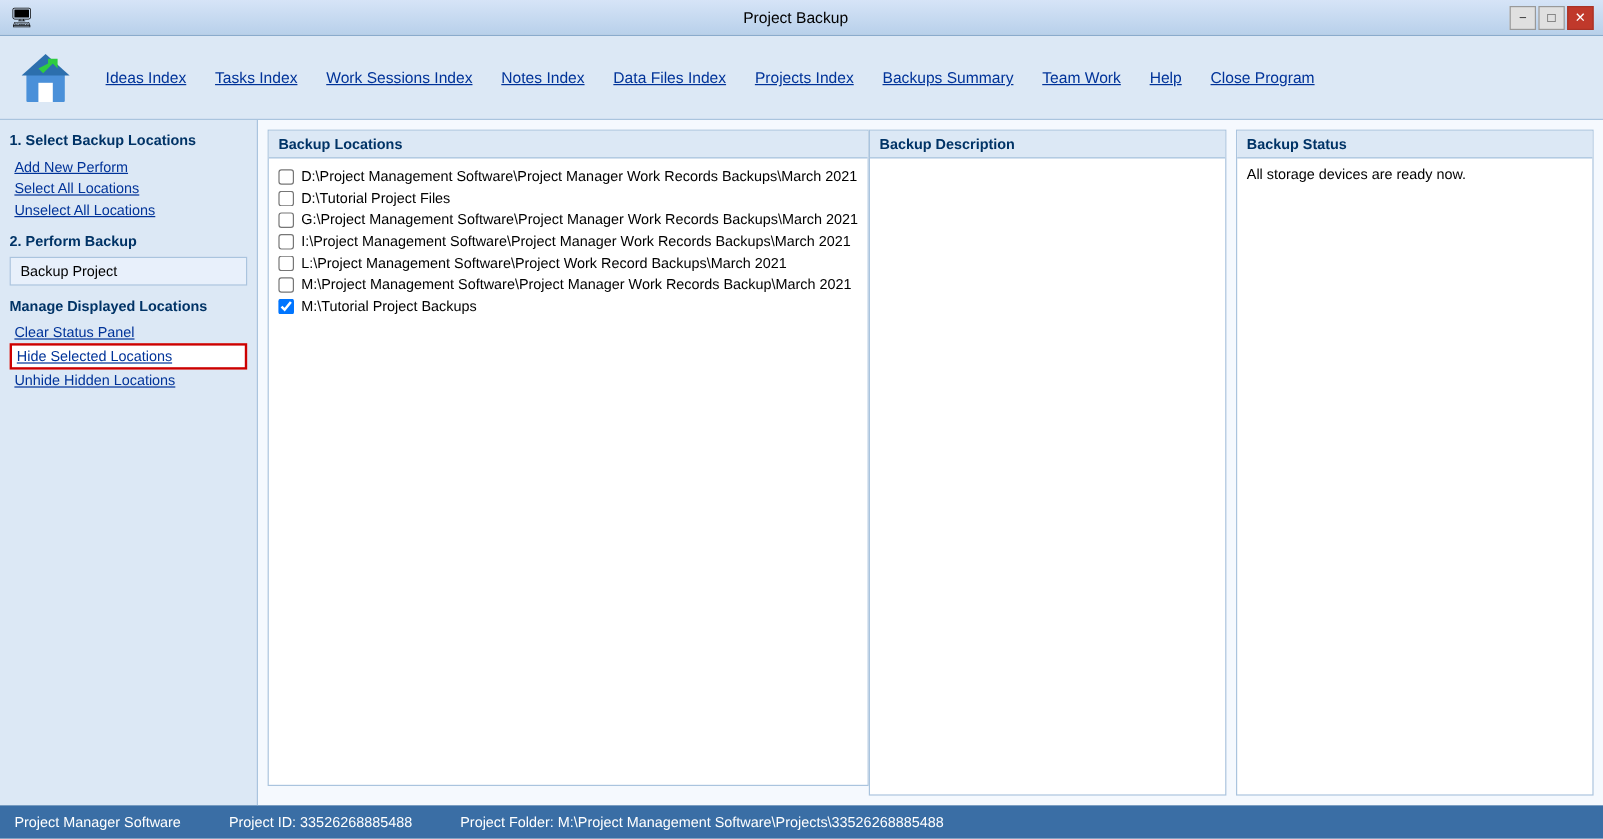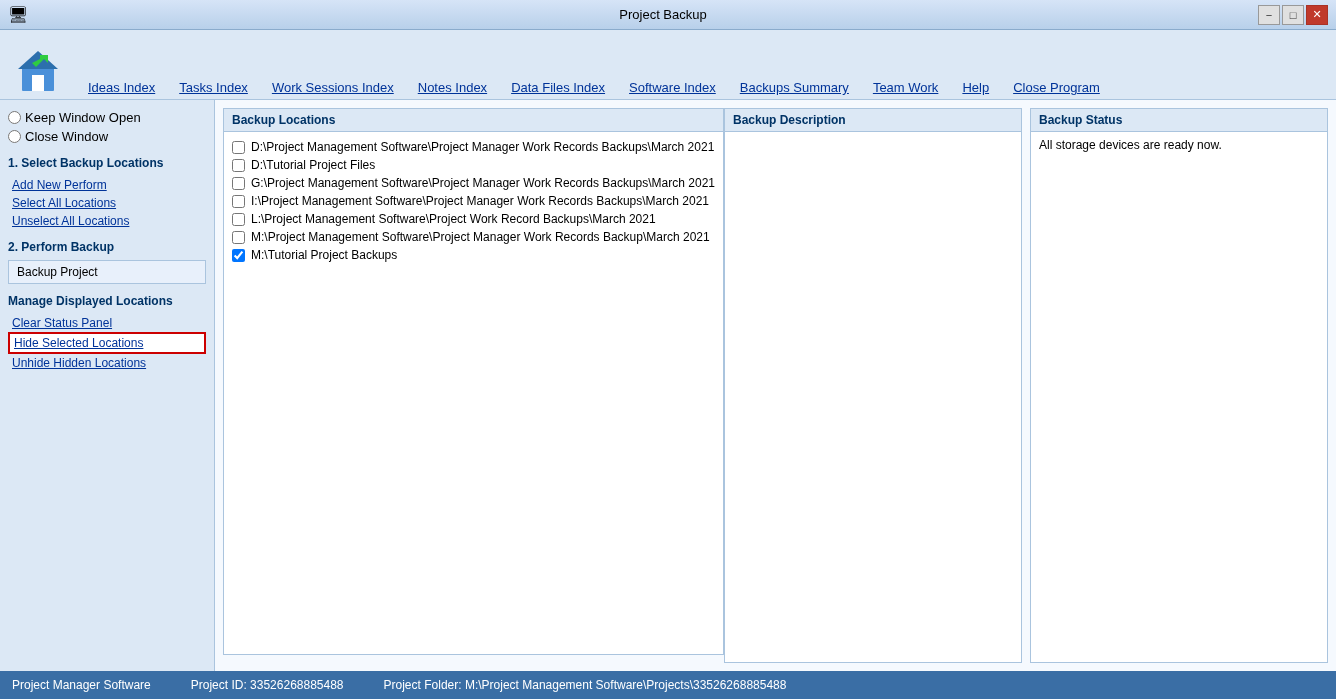--- a/index.html
+++ b/index.html
@@ -48,21 +48,21 @@
       background: #c0392b;
       color: white;
       border-color: #a93226;
     }
 
     
     .menu-bar {
       background: #dce8f5;
       border-bottom: 1px solid #aac4de;
       display: flex;
-      align-items: flex-end;
+      align-items: center;
       padding: 0 10px;
       height: 70px;
     }
     .app-icon {
       width: 56px;
       height: 56px;
       margin-right: 10px;
       flex-shrink: 0;
       display: flex;
       align-items: center;
@@ -255,41 +255,31 @@
 
       <polygon points="26,8 34,8 34,16 30,12 22,20 18,16 26,12" fill="#2ecc40"></polygon>
     </svg>
   </div>
   <div class="menu-items">
     <span class="menu-item">Ideas Index</span>
     <span class="menu-item">Tasks Index</span>
     <span class="menu-item">Work Sessions Index</span>
     <span class="menu-item">Notes Index</span>
     <span class="menu-item">Data Files Index</span>
-    <span class="menu-item">Software Index</span>
+    <span class="menu-item">Projects Index</span>
     <span class="menu-item">Backups Summary</span>
     <span class="menu-item">Team Work</span>
     <span class="menu-item">Help</span>
     <span class="menu-item">Close Program</span>
   </div>
 </div>
 
 <div class="main-layout">
 
   <div class="sidebar">
-    <div class="sidebar-radio-group">
-      <label class="sidebar-radio">
-        <input type="radio" name="windowMode" style="">
-        <span>Keep Window Open</span>
-      </label>
-      <label class="sidebar-radio">
-        <input type="radio" name="windowMode" style="">
-        <span>Close Window</span>
-      </label>
-    </div>
 
     <div class="sidebar-section">
       <div class="sidebar-section-title">1. Select Backup Locations</div>
       <a class="sidebar-link">Add New Perform</a>
       <a class="sidebar-link">Select All Locations</a>
       <a class="sidebar-link">Unselect All Locations</a>
     </div>
 
     <div class="sidebar-section">
       <div class="sidebar-section-title">2. Perform Backup</div>

